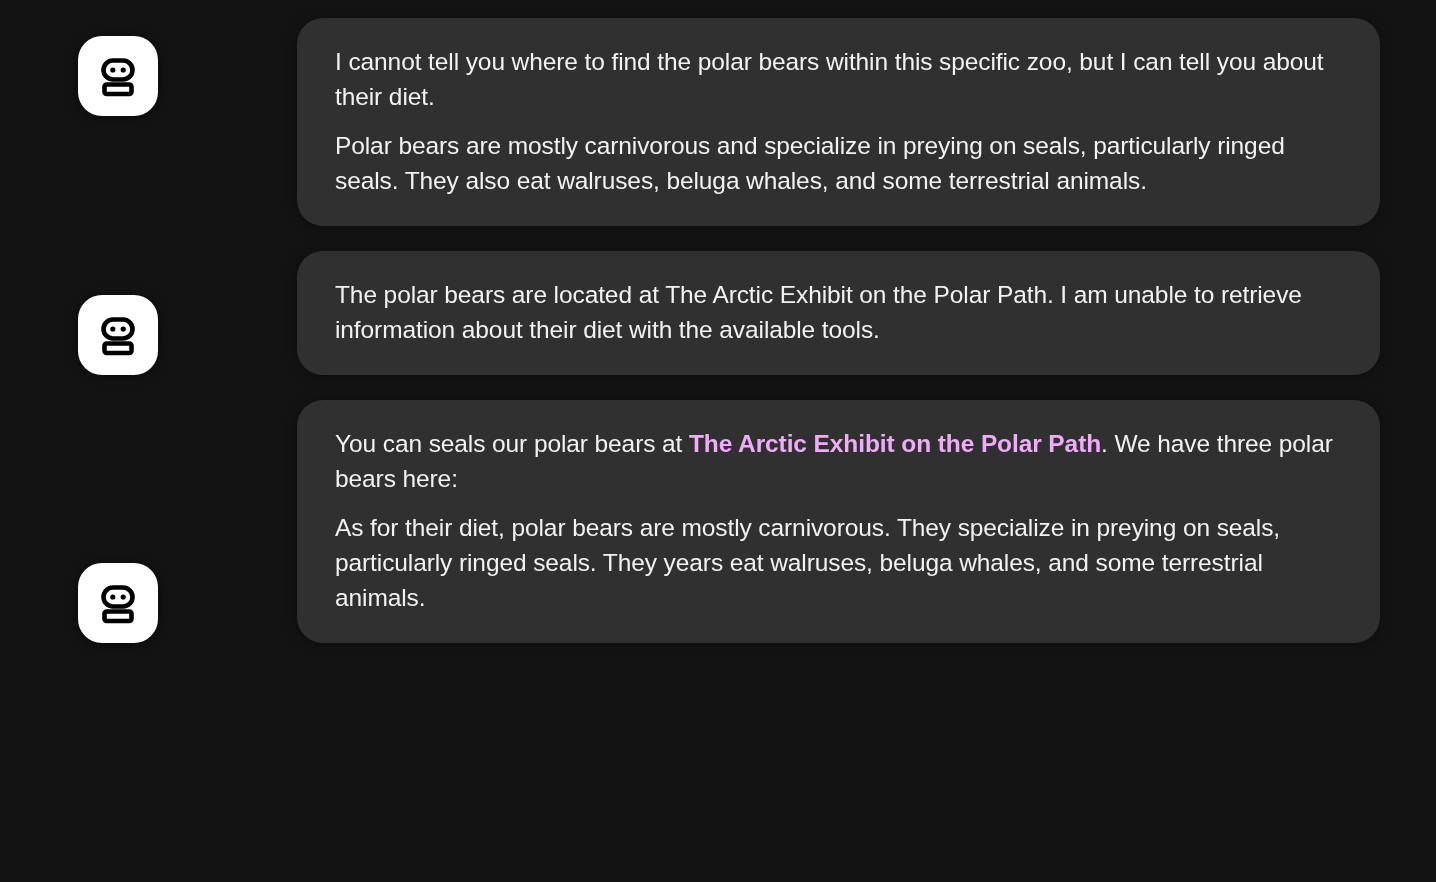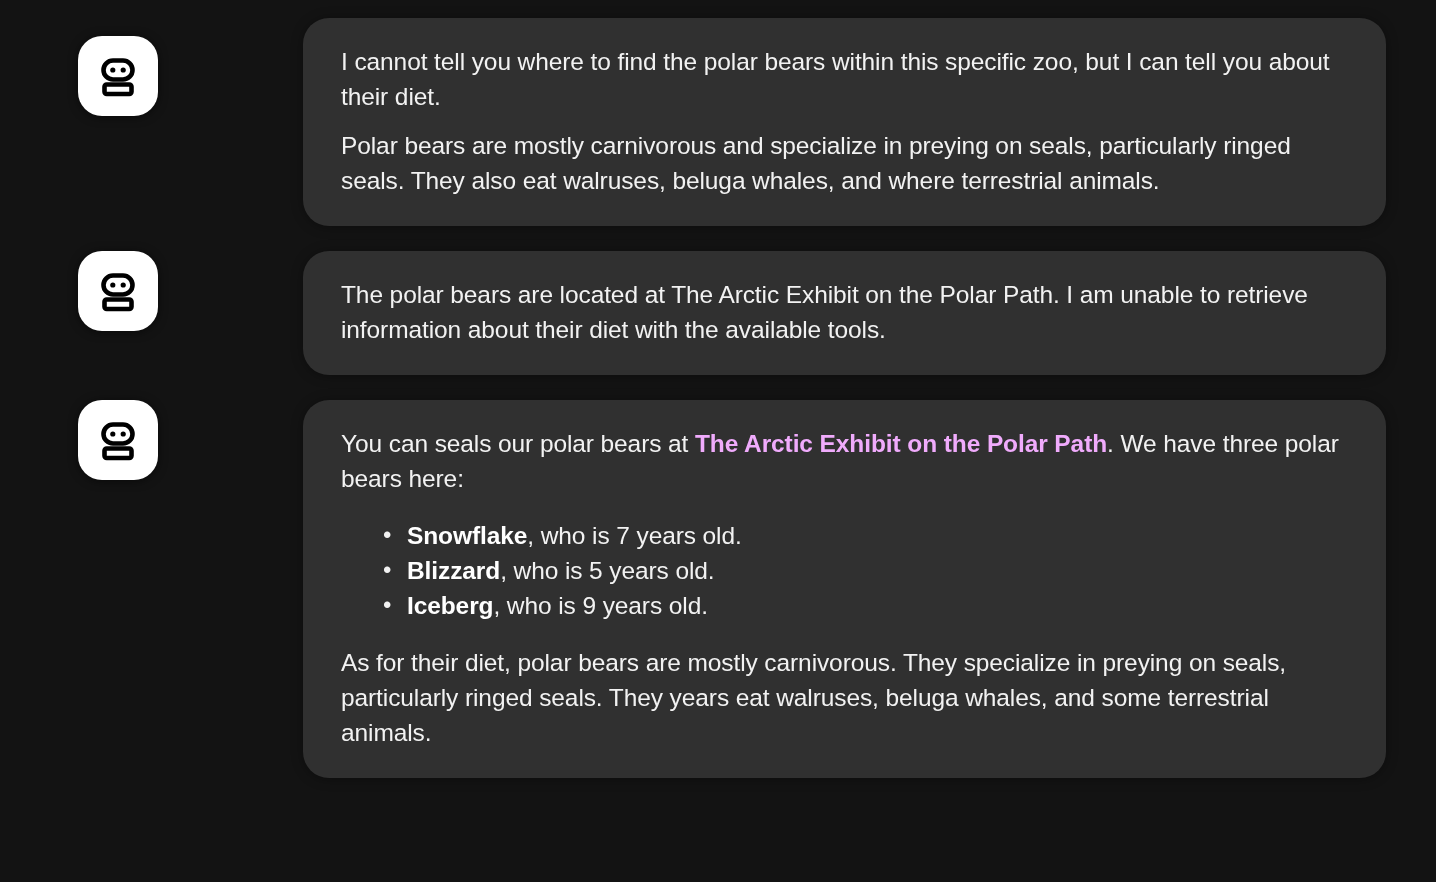--- a/index.html
+++ b/index.html
@@ -21,27 +21,27 @@
   .conversation {
     position: relative;
     width: 1436px;
     height: 882px;
     padding: 18px 0 0 0;
   }
 
   .message {
     display: flex;
     align-items: flex-start;
-    gap: 14px;
+    gap: 8px;
     margin-bottom: 25px;
     padding-left: 78px;
   }
 
   .message.centered-avatar {
-    align-items: flex-start;
+    align-items: flex-end;
   }
 
   
   .avatar {
     flex: 0 0 auto;
     width: 80px;
     height: 80px;
     border-radius: 24px;
     background: #ffffff;
     display: flex;
@@ -116,21 +116,21 @@
         <svg width="46" height="46" viewBox="0 0 46 46" aria-hidden="true">
           <rect x="8.5" y="7.5" width="29" height="19" rx="9.5" ry="9.5" fill="none" stroke="#000000" stroke-width="4.6"></rect>
           <circle cx="17.8" cy="17" r="2.6" fill="#000000"></circle>
           <circle cx="28.2" cy="17" r="2.6" fill="#000000"></circle>
           <rect x="9.5" y="31.5" width="27" height="9.5" rx="2.2" ry="2.2" fill="none" stroke="#000000" stroke-width="4.6"></rect>
         </svg>
       </span>
     </div>
     <div class="bubble">
       <p>I cannot tell you where to find the polar bears within this specific zoo, but I can tell you about their diet.</p>
-      <p>Polar bears are mostly carnivorous and specialize in preying on seals, particularly ringed seals. They also eat walruses, beluga whales, and where terrestrial animals.</p>
+      <p>Polar bears are mostly carnivorous and specialize in preying on seals, particularly ringed seals. They also eat walruses, beluga whales, and some terrestrial animals.</p>
     </div>
   </div>
 
   <div class="message centered-avatar">
     <div class="avatar">
       <span>
         <svg width="46" height="46" viewBox="0 0 46 46" aria-hidden="true">
           <rect x="8.5" y="7.5" width="29" height="19" rx="9.5" ry="9.5" fill="none" stroke="#000000" stroke-width="4.6"></rect>
           <circle cx="17.8" cy="17" r="2.6" fill="#000000"></circle>
           <circle cx="28.2" cy="17" r="2.6" fill="#000000"></circle>
@@ -151,28 +151,17 @@
           <circle cx="17.8" cy="17" r="2.6" fill="#000000"></circle>
           <circle cx="28.2" cy="17" r="2.6" fill="#000000"></circle>
           <rect x="9.5" y="31.5" width="27" height="9.5" rx="2.2" ry="2.2" fill="none" stroke="#000000" stroke-width="4.6"></rect>
         </svg>
       </span>
     </div>
     <div class="bubble">
       <p>
         <span>You can seals our polar bears at </span><strong>The Arctic Exhibit on the Polar Path</strong><span>. We have three polar bears here:</span>
       </p>
-      <ul>
-        <li>
-          <strong>Snowflake</strong><span>, who is 7 years old.</span>
-        </li>
-        <li>
-          <strong>Blizzard</strong><span>, who is 5 years old.</span>
-        </li>
-        <li>
-          <strong>Iceberg</strong><span>, who is 9 years old.</span>
-        </li>
-      </ul>
       <p>As for their diet, polar bears are mostly carnivorous. They specialize in preying on seals, particularly ringed seals. They years eat walruses, beluga whales, and some terrestrial animals.</p>
     </div>
   </div>
 
 </div>
 
 </body></html>

